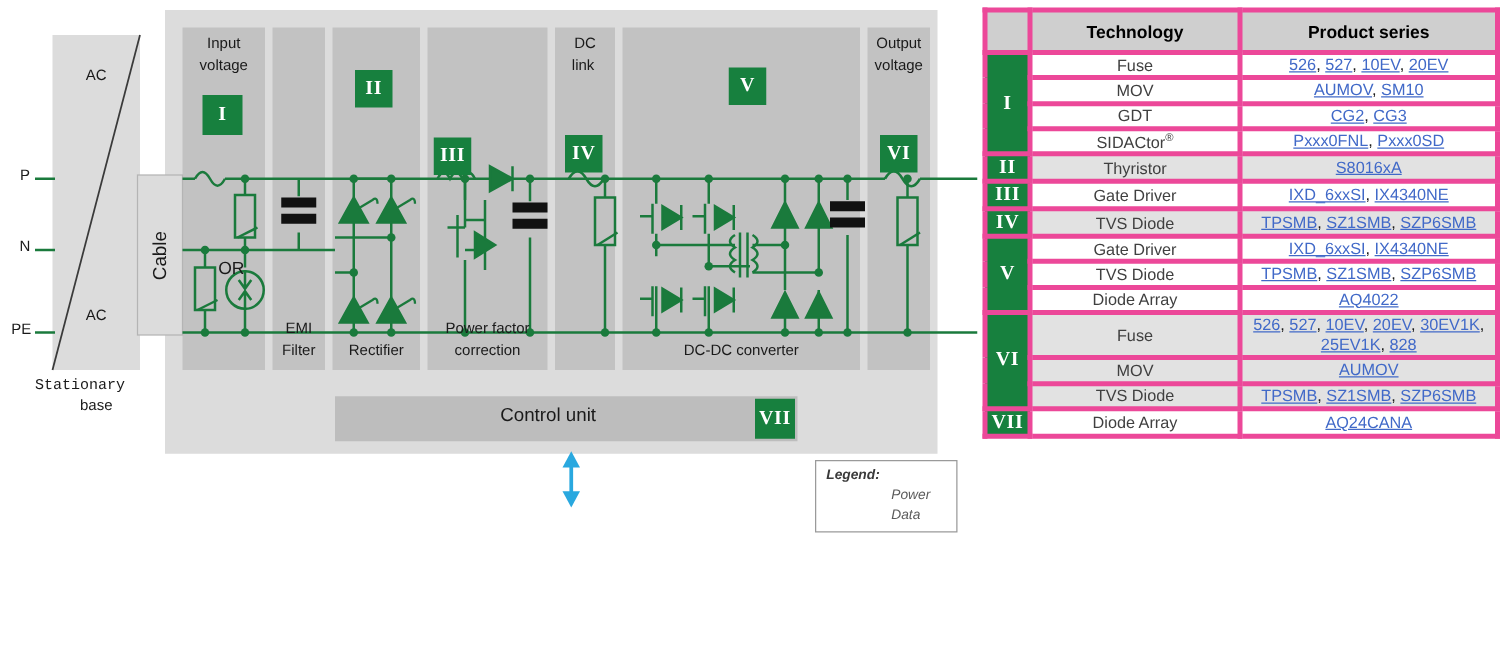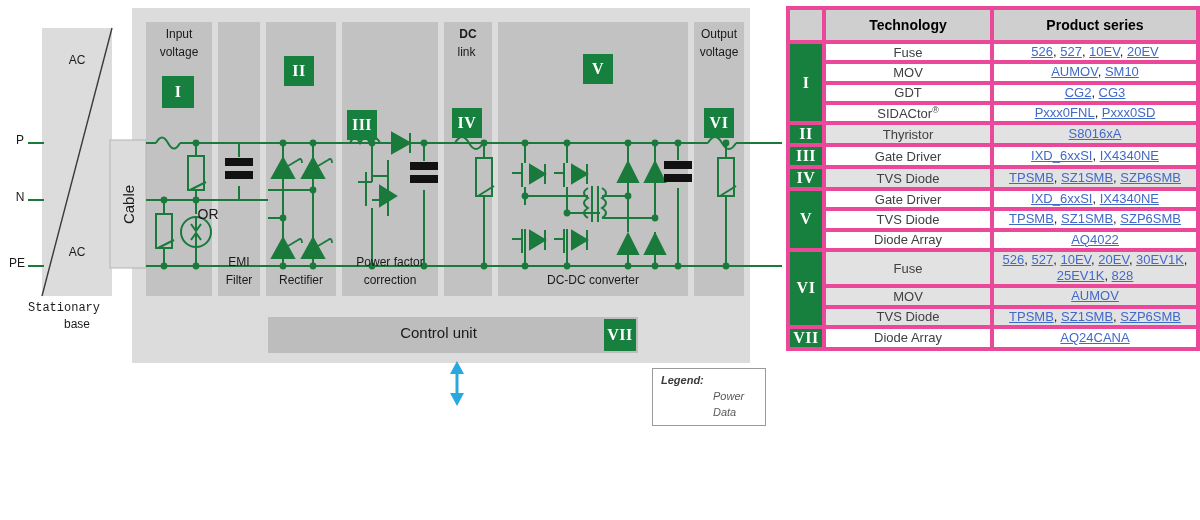--- a/index.html
+++ b/index.html
@@ -352,32 +352,32 @@
     <div class="lbl" style="left:218px;top:256px;width:42px;">EMI</div>
     <div class="lbl" style="left:214px;top:274px;width:50px;">Filter</div>
 
     <div class="roman" style="left:284px;top:56px;width:30px;height:30px;">II</div>
     <div class="lbl" style="left:264px;top:274px;width:74px;">Rectifier</div>
 
     <div class="roman" style="left:347px;top:110px;width:30px;height:30px;">III</div>
     <div class="lbl" style="left:340px;top:256px;width:100px;">Power factor</div>
     <div class="lbl" style="left:340px;top:274px;width:100px;">correction</div>
 
-    <div class="lbl" style="left:444px;top:28px;width:48px;font-weight:bold;">DC</div>
+    <div class="lbl" style="left:444px;top:28px;width:48px;">DC</div>
     <div class="lbl" style="left:444px;top:46px;width:45px;">link</div>
     <div class="roman" style="left:452px;top:108px;width:30px;height:30px;">IV</div>
 
     <div class="roman" style="left:583px;top:54px;width:30px;height:30px;">V</div>
     <div class="lbl" style="left:498px;top:274px;width:190px;">DC-DC converter</div>
 
     <div class="lbl" style="left:692px;top:28px;width:54px;">Output</div>
     <div class="lbl" style="left:692px;top:46px;width:54px;">voltage</div>
     <div class="roman" style="left:704px;top:108px;width:30px;height:30px;">VI</div>
 
-    <div class="lbl" style="left:168px;top:207px;width:34px;font-size:14px;margin-left:23px;">OR</div>
+    <div class="lbl" style="left:168px;top:207px;width:34px;font-size:14px;">OR</div>
 
     <div class="lbl" style="left:268px;top:325px;width:341px;font-size:15px;">Control unit</div>
     <div class="roman" style="left:604px;top:319px;width:32px;height:32px;">VII</div>
 
     <div class="legendbox">
       <div class="ltitle">Legend:</div>
       <div class="ltext" style="left:60px;top:21px;">Power</div>
       <div class="ltext" style="left:60px;top:37px;">Data</div>
     </div>
   </div>

